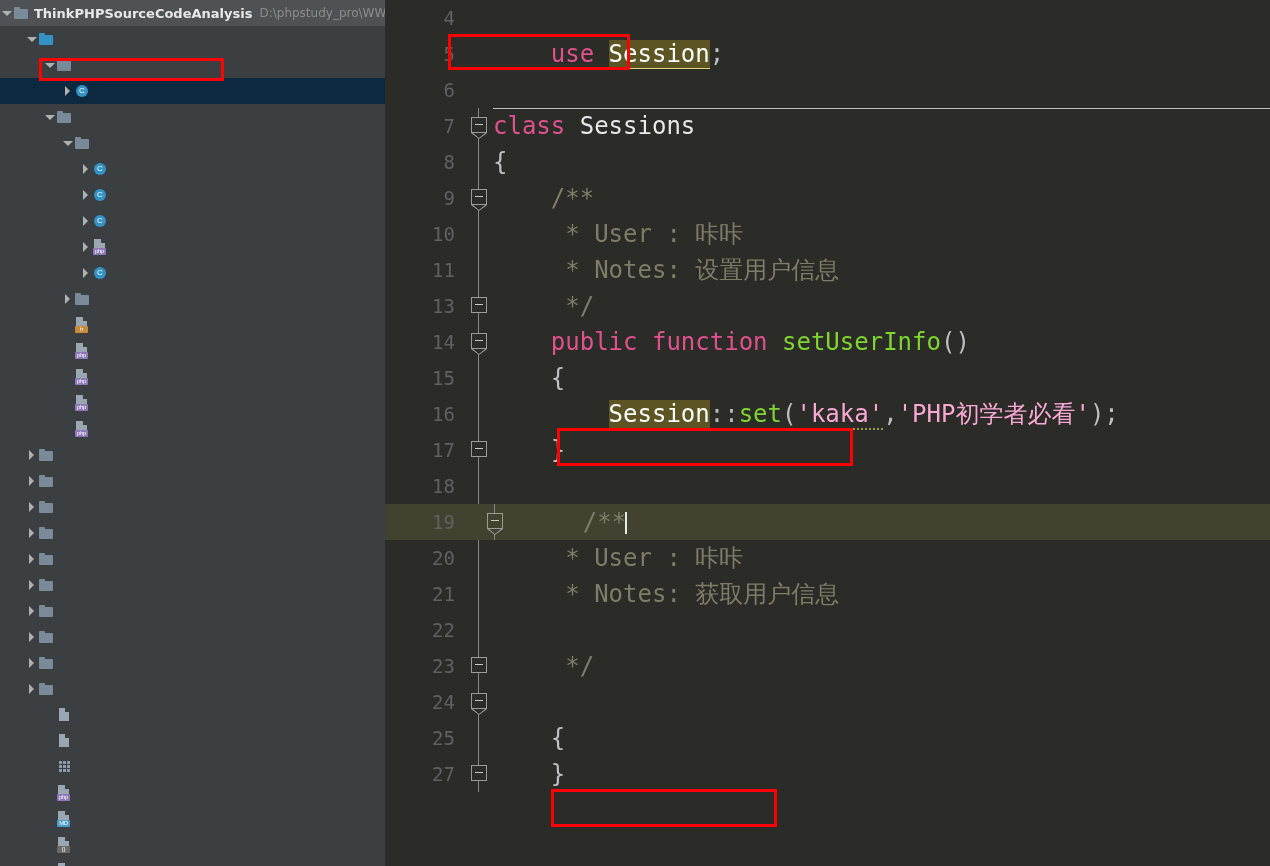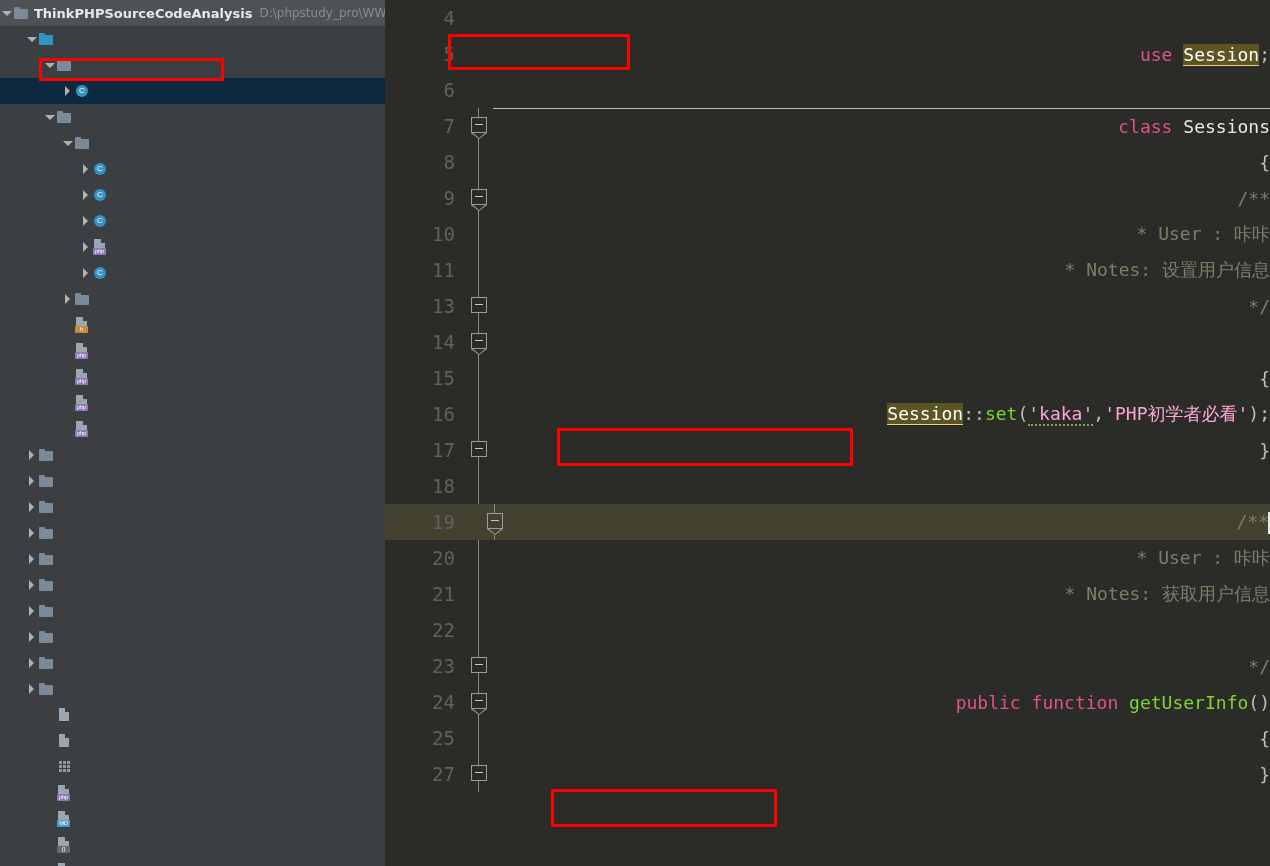--- a/index.html
+++ b/index.html
@@ -242,23 +242,22 @@
     border-right: 6px solid transparent;
     border-top: 5px solid #2B2B28;
   }
   .code-line.current .fold-arrow::after { border-top-color: #43412F; }
 
   .code-text {
     flex: 1 1 auto;
     white-space: pre;
     color: #A9B7C6;
     font-family: "DejaVu Sans Mono", monospace;
-    font-size: 18px;
+    font-size: 24px;
     letter-spacing: 0px;
-    text-align: right;
   }
   .kw   { color: #E0528E; }
   .cls  { color: #E8E8E8; }
   .fn   { color: #7FD62F; }
   .str  { color: #f9a8d4; }
   .punc { color: #BFBFBF; }
   .cmt  { color: #7E7E68; }
   .hl   { background: #5C5423; color: #FFFFFF; border-bottom: 1px solid #E0D080; }
   .sq   { border-bottom: 2px dotted #9A9A55; }
   .opc  { color: #B7B7B7; }
@@ -622,20 +621,21 @@
           </div>
           <div class="code-text"><span class="cmt">     */</span></div>
         </div>
         <div class="code-line">
           <div class="gutter">14</div>
           <div class="foldzone">
             <div class="fold-line"></div>
             <div class="fold-box"></div>
             <div class="fold-arrow"></div>
           </div>
+          <div class="code-text"><span class="punc">    </span><span class="kw">public function</span><span class="punc"> </span><span class="fn">setUserInfo</span><span class="punc">()</span></div>
         </div>
         <div class="code-line">
           <div class="gutter">15</div>
           <div class="foldzone">
             <div class="fold-line"></div>
           </div>
           <div class="code-text"><span class="punc">    {</span></div>
         </div>
         <div class="code-line">
           <div class="gutter">16</div>
@@ -696,21 +696,20 @@
           </div>
           <div class="code-text"><span class="cmt">     */</span></div>
         </div>
         <div class="code-line">
           <div class="gutter">24</div>
           <div class="foldzone">
             <div class="fold-line"></div>
             <div class="fold-box"></div>
             <div class="fold-arrow"></div>
           </div>
-          <div class="code-text"><span class="punc">    </span><span class="kw">public function</span><span class="punc"> </span><span class="fn">getUserInfo</span><span class="punc">()</span></div>
         </div>
         <div class="code-line">
           <div class="gutter">25</div>
           <div class="foldzone">
             <div class="fold-line"></div>
           </div>
           <div class="code-text"><span class="punc">    {</span></div>
         </div>
         <div class="code-line">
           <div class="gutter">27</div>

